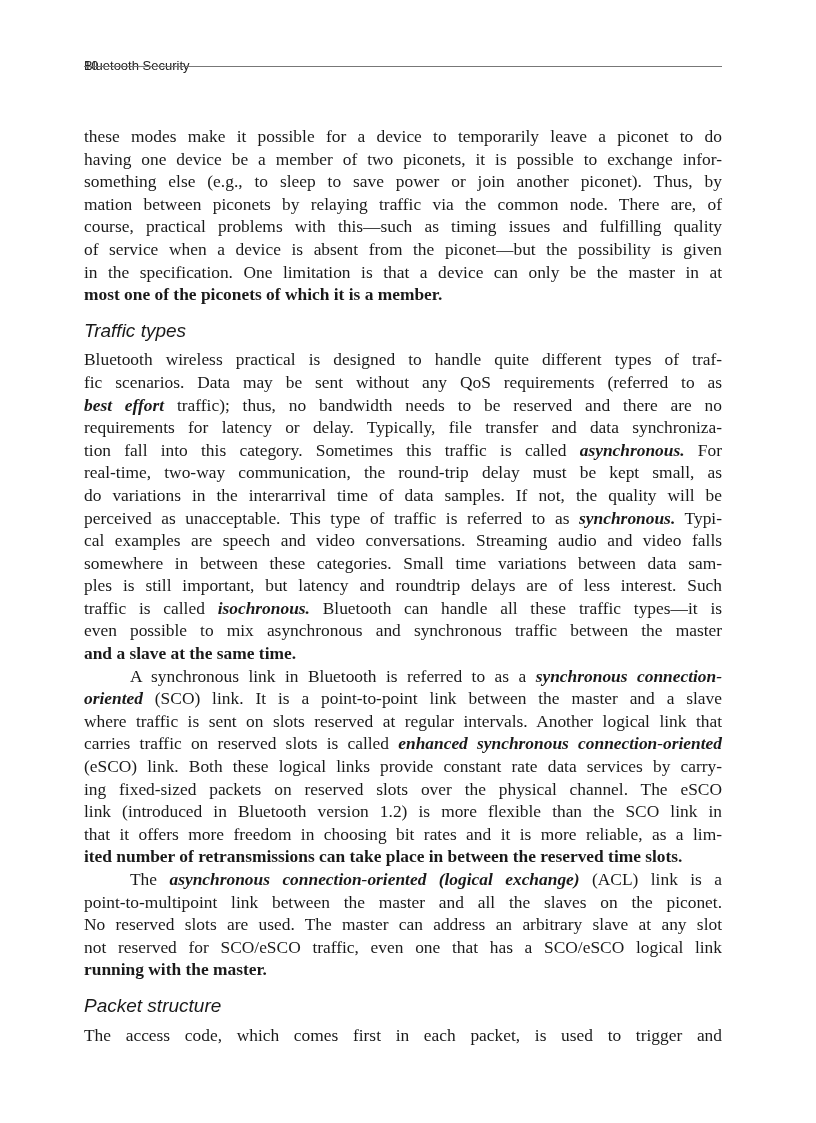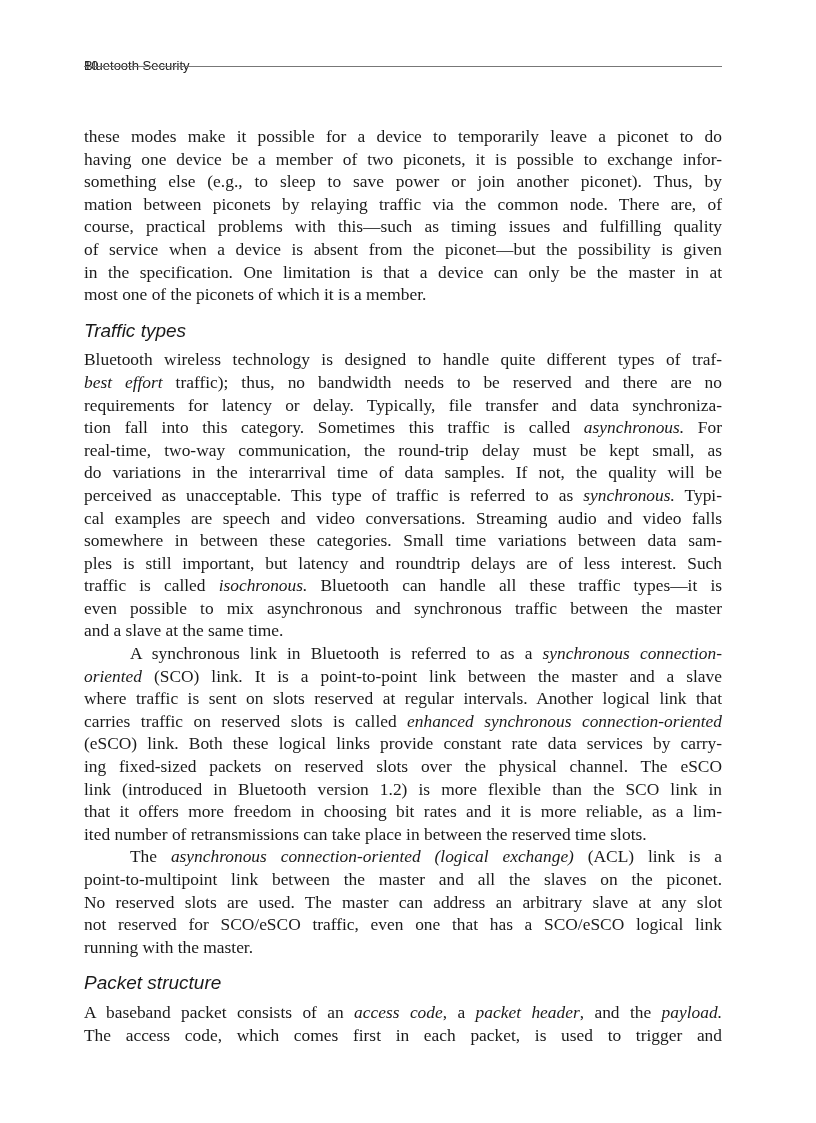--- a/index.html
+++ b/index.html
@@ -7,27 +7,27 @@
   .page { position: absolute; left: 0; top: 0; width: 816px; height: 1123px; }
   .header { position: absolute; left: 84px; top: 58px; width: 638px; height: 20px;
     font-family: "Liberation Sans", sans-serif; font-size: 13px; color: #222; }
   .header .pagenum { position: absolute; left: 0; top: 0; }
   .header .running { position: absolute; left: 0; width: 638px; top: 0; text-align: left; }
   .rule { position: absolute; left: 84px; top: 66px; width: 638px; height: 1px; background: #777; }
   .body { position: absolute; left: 84px; top: 93px; width: 638px;
     font-family: "Liberation Serif", serif; font-size: 17.4px; color: #1a1a1a; margin-top: 32px; }
   .line { display: block; height: 22.6px; line-height: 22.6px; white-space: nowrap;
     text-align: justify; text-align-last: justify; }
-  .line.last { text-align-last: left; }
+  .line.last { text-align-last: left; font-weight: bold; }
   .line.indent { padding-left: 46px; }
   .sechead { font-family: "Liberation Sans", sans-serif; font-style: italic; font-size: 19px;
     color: #1a1a1a; display: block; height: 22.6px; line-height: 22.6px; }
   .gap { display: block; height: 14px; }
   .gap2 { display: block; height: 6px; }
-  i { font-style: italic; }
+  i { font-style: italic; font-weight: bold; }
 </style>
 </head>
 <body>
 
 <div class="page">
 
   <div class="header">
     <span class="pagenum">10</span>
     <span class="running">Bluetooth Security</span>
   </div>
@@ -44,21 +44,22 @@
       <span class="line">of service when a device is absent from the piconet—but the possibility is given</span>
       <span class="line">in the specification. One limitation is that a device can only be the master in at</span>
       <span class="line last">most one of the piconets of which it is a member.</span>
     </div>
 
     <span class="gap"></span>
     <span class="sechead">Traffic types</span>
     <span class="gap2"></span>
 
     <div>
-      <span class="line">Bluetooth wireless technology is designed to handle quite different types of traf-</span>
+      <span class="line">Bluetooth wireless practical is designed to handle quite different types of traf-</span>
+      <span class="line">fic scenarios. Data may be sent without any QoS requirements (referred to as</span>
       <span class="line"><i>best effort</i><span> traffic); thus, no bandwidth needs to be reserved and there are no</span></span>
       <span class="line">requirements for latency or delay. Typically, file transfer and data synchroniza-</span>
       <span class="line"><span>tion fall into this category. Sometimes this traffic is called </span><i>asynchronous.</i><span> For</span></span>
       <span class="line">real-time, two-way communication, the round-trip delay must be kept small, as</span>
       <span class="line">do variations in the interarrival time of data samples. If not, the quality will be</span>
       <span class="line"><span>perceived as unacceptable. This type of traffic is referred to as </span><i>synchronous.</i><span> Typi-</span></span>
       <span class="line">cal examples are speech and video conversations. Streaming audio and video falls</span>
       <span class="line">somewhere in between these categories. Small time variations between data sam-</span>
       <span class="line">ples is still important, but latency and roundtrip delays are of less interest. Such</span>
       <span class="line"><span>traffic is called </span><i>isochronous.</i><span> Bluetooth can handle all these traffic types—it is</span></span>
@@ -84,18 +85,17 @@
       <span class="line">No reserved slots are used. The master can address an arbitrary slave at any slot</span>
       <span class="line">not reserved for SCO/eSCO traffic, even one that has a SCO/eSCO logical link</span>
       <span class="line last">running with the master.</span>
     </div>
 
     <span class="gap"></span>
     <span class="sechead">Packet structure</span>
     <span class="gap2"></span>
 
     <div>
-      <span class="line"><span>A baseband packet consists of an </span><i>access code</i><span>, a </span><i>packet header</i><span>, and the </span><i>payload.</i></span>
       <span class="line">The access code, which comes first in each packet, is used to trigger and</span>
     </div>
 
   </div>
 </div>
 
 </body></html>

